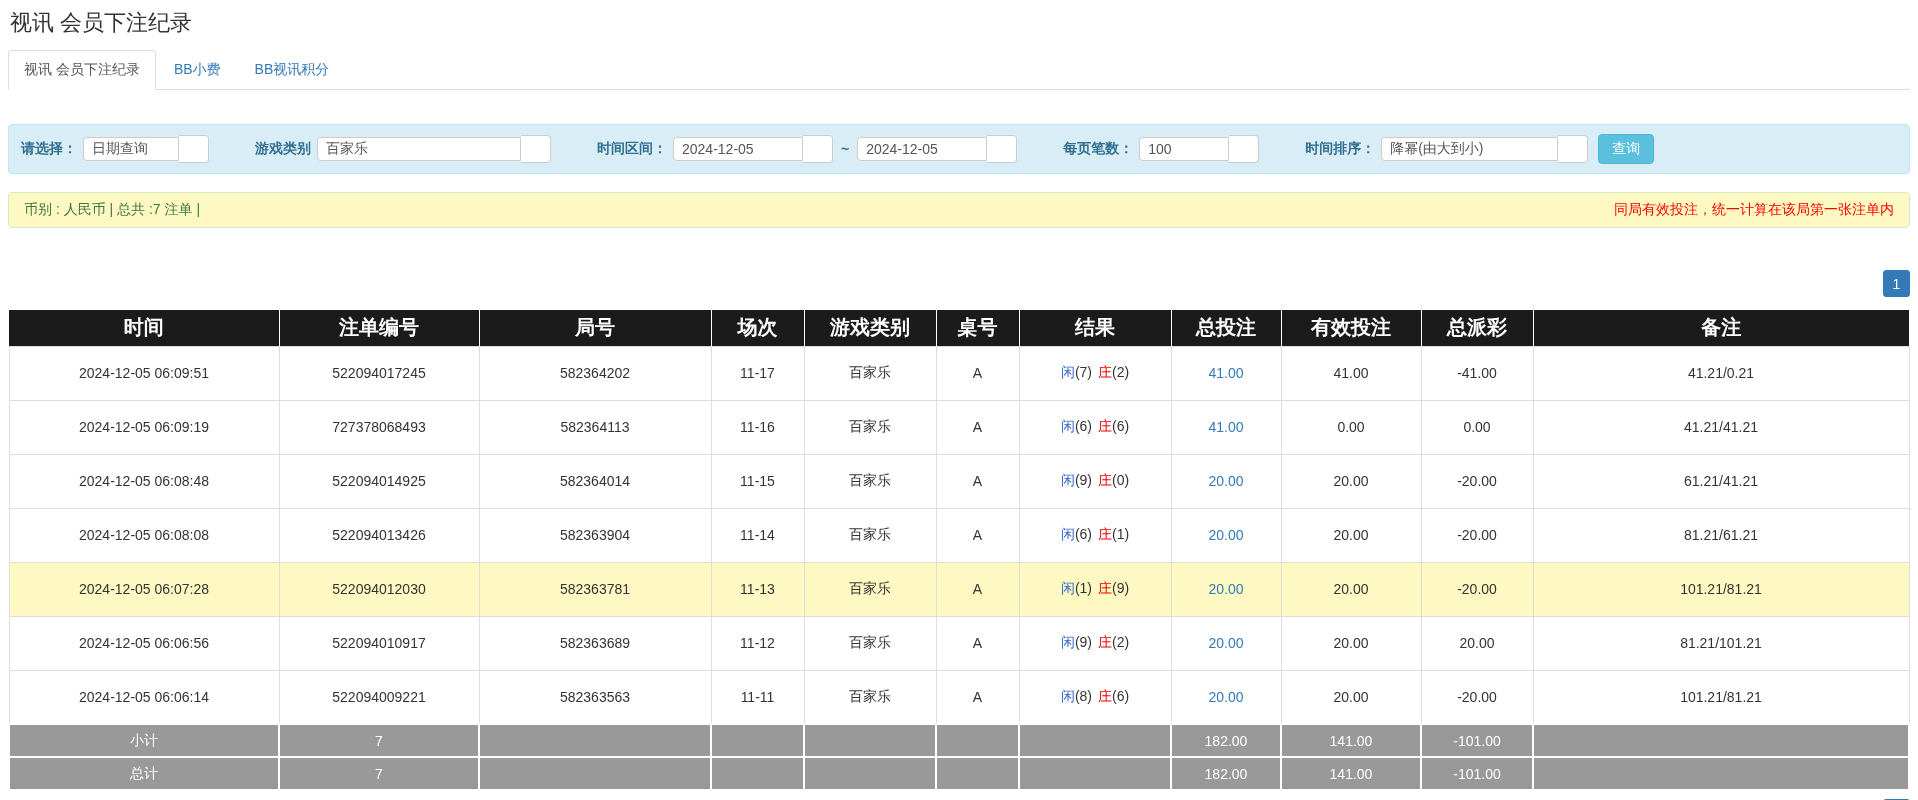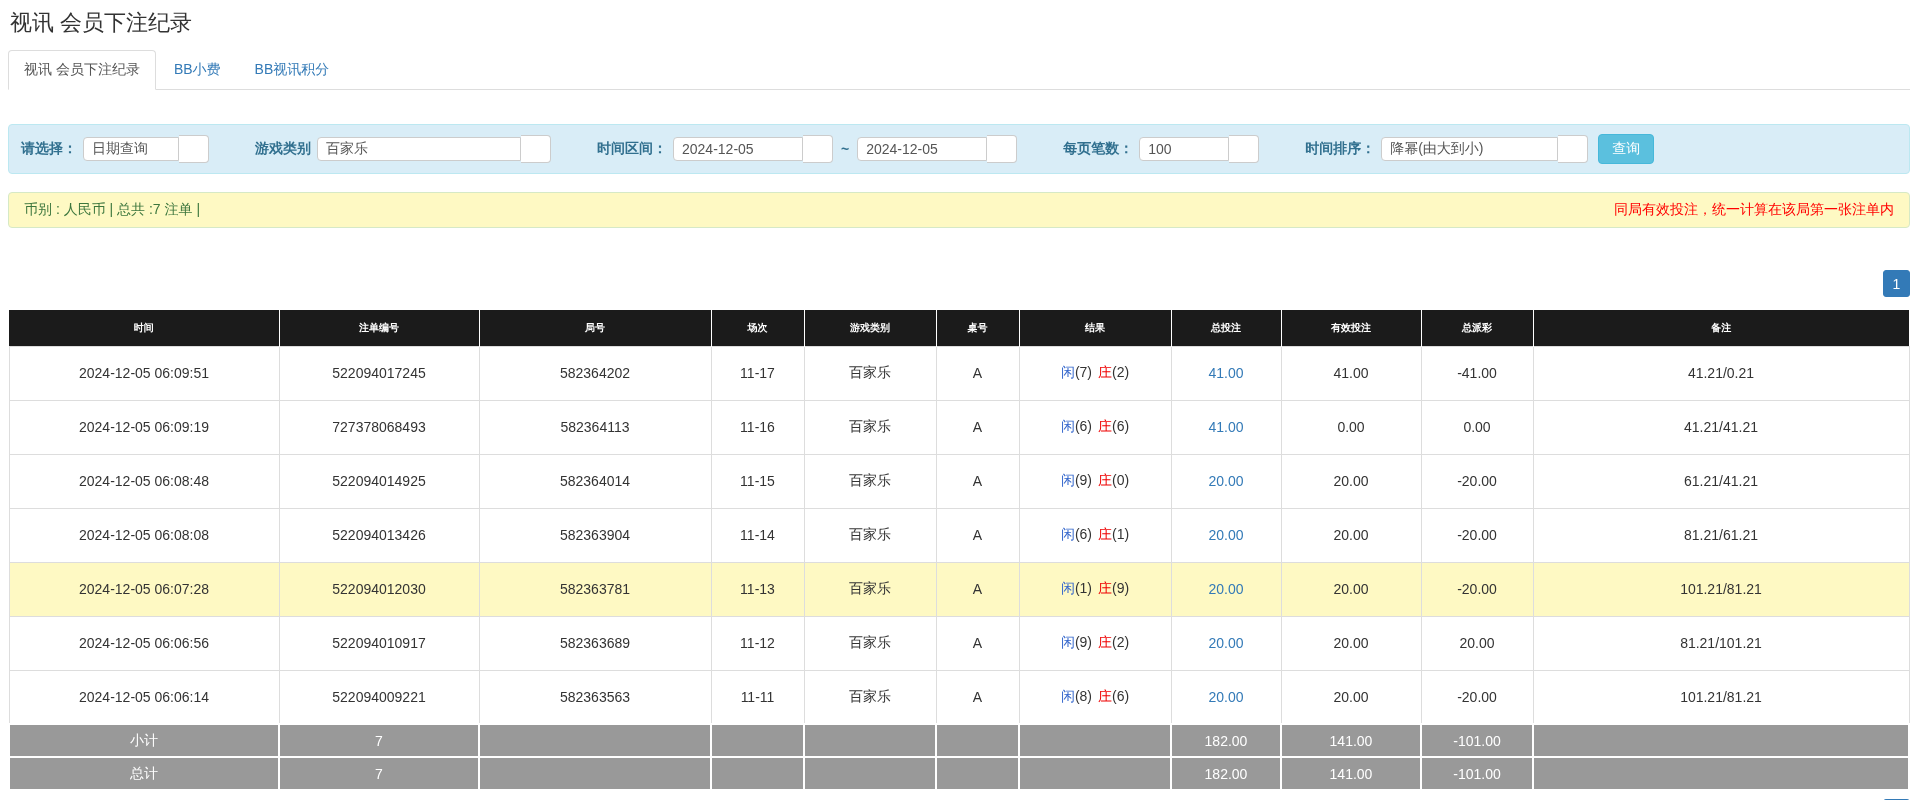--- a/index.html
+++ b/index.html
@@ -46,21 +46,21 @@
   
   .pager { display:flex; justify-content:flex-end; }
   .pager-top { margin-top:42px; }
   .pager-bottom { margin-top:8px; }
   .page-btn { min-width:27px; height:27px; background:#337ab7; border:1px solid #337ab7; color:#fff;
               border-radius:3px; display:flex; align-items:center; justify-content:center; cursor:pointer; }
 
   
   table.bets { margin-top:13px; width:1902px; table-layout:fixed; border-collapse:collapse; }
   table.bets thead th { background:#1b1b1b; color:#fff; font-weight:bold; height:36px;
-                        border-right:1px solid #fff; text-align:center; font-size:10px; }
+                        border-right:1px solid #fff; text-align:center; font-size:20px; }
   table.bets thead th:last-child { border-right:none;margin-left:44px; }
   table.bets tbody td { background:#fff; text-align:center; height:54px;
                         border:1px solid #ddd; color:#333; }
   table.bets tbody tr.hl td { background:#fef9c3; }
   table.bets tfoot td { background:#999; color:#fff; height:33px; border:2px solid #fff; text-align:center; }
   .link { color:#337ab7; text-decoration:none; cursor:pointer; }
   .xian { color:#3366cc; }
   .zhuang { color:#e00; margin-left:6px; }
   .neg { color:#f00; }
 </style>

